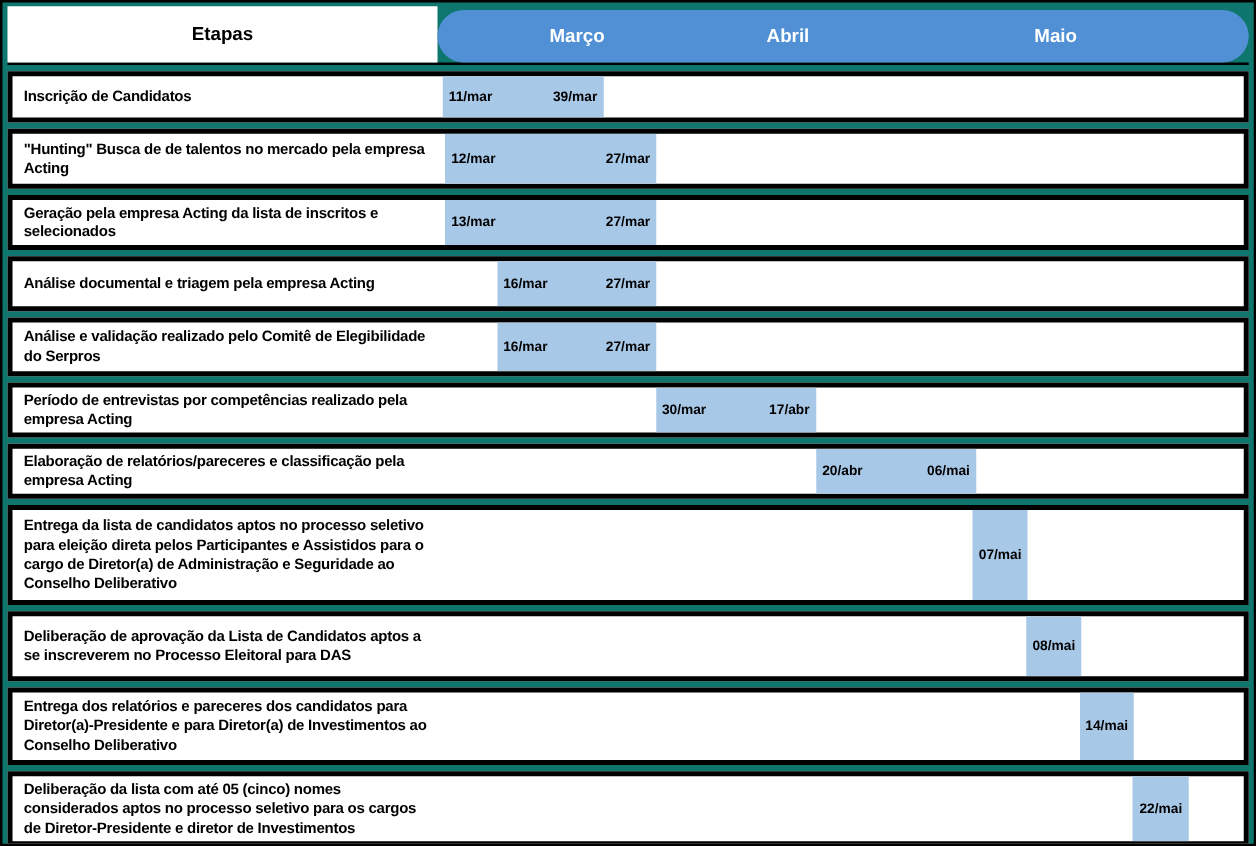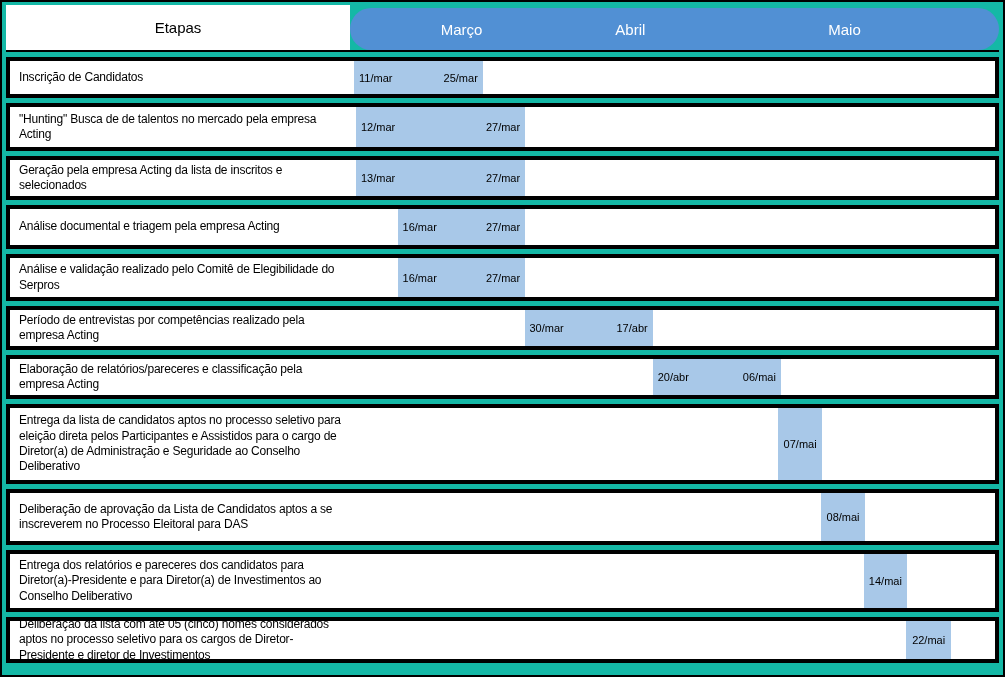--- a/index.html
+++ b/index.html
@@ -1,19 +1,19 @@
 <!DOCTYPE html>
 <html style="--hdr: #5190D4; --bar: #A8C8E8;"><head>
 <meta charset="utf-8">
 <style>
   html,body{margin:0;padding:0;background:#fff;}
   .frame{
     width:1005px;height:677px;box-sizing:border-box;
-    border:2px solid #000;background:#14b8a6;padding:3px 4px;
-    font-family:"Liberation Sans",sans-serif;font-weight:normal;color:#000;
+    border:2px solid #000;background:#0f766e;padding:3px 4px;
+    font-family:"Liberation Sans",sans-serif;font-weight:bold;color:#000;
     position:relative;overflow:hidden;
   }
   .header-row{display:flex;height:47px;box-sizing:border-box;border-bottom:2px solid #000;}
   .etapas-cell{
     width:344px;display:flex;align-items:center;justify-content:center;
     font-size:15px;background:#fff;
   }
   .months-band{
     flex:1;position:relative;background:var(--hdr,#5190D4);
     color:#fff;font-size:15px;margin-top:3px;border-radius:21px;
@@ -48,21 +48,21 @@
       <span class="month" style="left: 43.2%;">Abril</span>
       <span class="month" style="left: 76.2%;">Maio</span>
     </div>
   </div>
 
   <div class="row" style="height:41px">
     <div class="task-cell">Inscrição de Candidatos</div>
     <div class="chart-cell">
       <div class="bar" style="left: 0%; width: 20.1%;">
         <span>11/mar</span>
-        <span>25/mar</span>
+        <span>39/mar</span>
       </div>
     </div>
   </div>
 
   <div class="row" style="height:48px">
     <div class="task-cell">"Hunting" Busca de de talentos no mercado pela empresa Acting</div>
     <div class="chart-cell">
       <div class="bar" style="left: 0.3%; width: 26.4%;">
         <span>12/mar</span>
         <span>27/mar</span>
@@ -140,21 +140,21 @@
 
   <div class="row" style="height:62px">
     <div class="task-cell">Entrega dos relatórios e pareceres dos candidatos para Diretor(a)-Presidente e para Diretor(a) de Investimentos ao Conselho Deliberativo</div>
     <div class="chart-cell">
       <div class="bar single" style="left: 79.5%; width: 6.8%;">
         <span>14/mai</span>
       </div>
     </div>
   </div>
 
-  <div class="row" style="height:46px">
+  <div class="row" style="height:60px">
     <div class="task-cell">Deliberação da lista com até 05 (cinco) nomes considerados aptos no processo seletivo para os cargos de Diretor-Presidente e diretor de Investimentos</div>
     <div class="chart-cell">
       <div class="bar single" style="left: 86.1%; width: 7.1%;">
         <span>22/mai</span>
       </div>
     </div>
   </div>
 
 </div>
 

